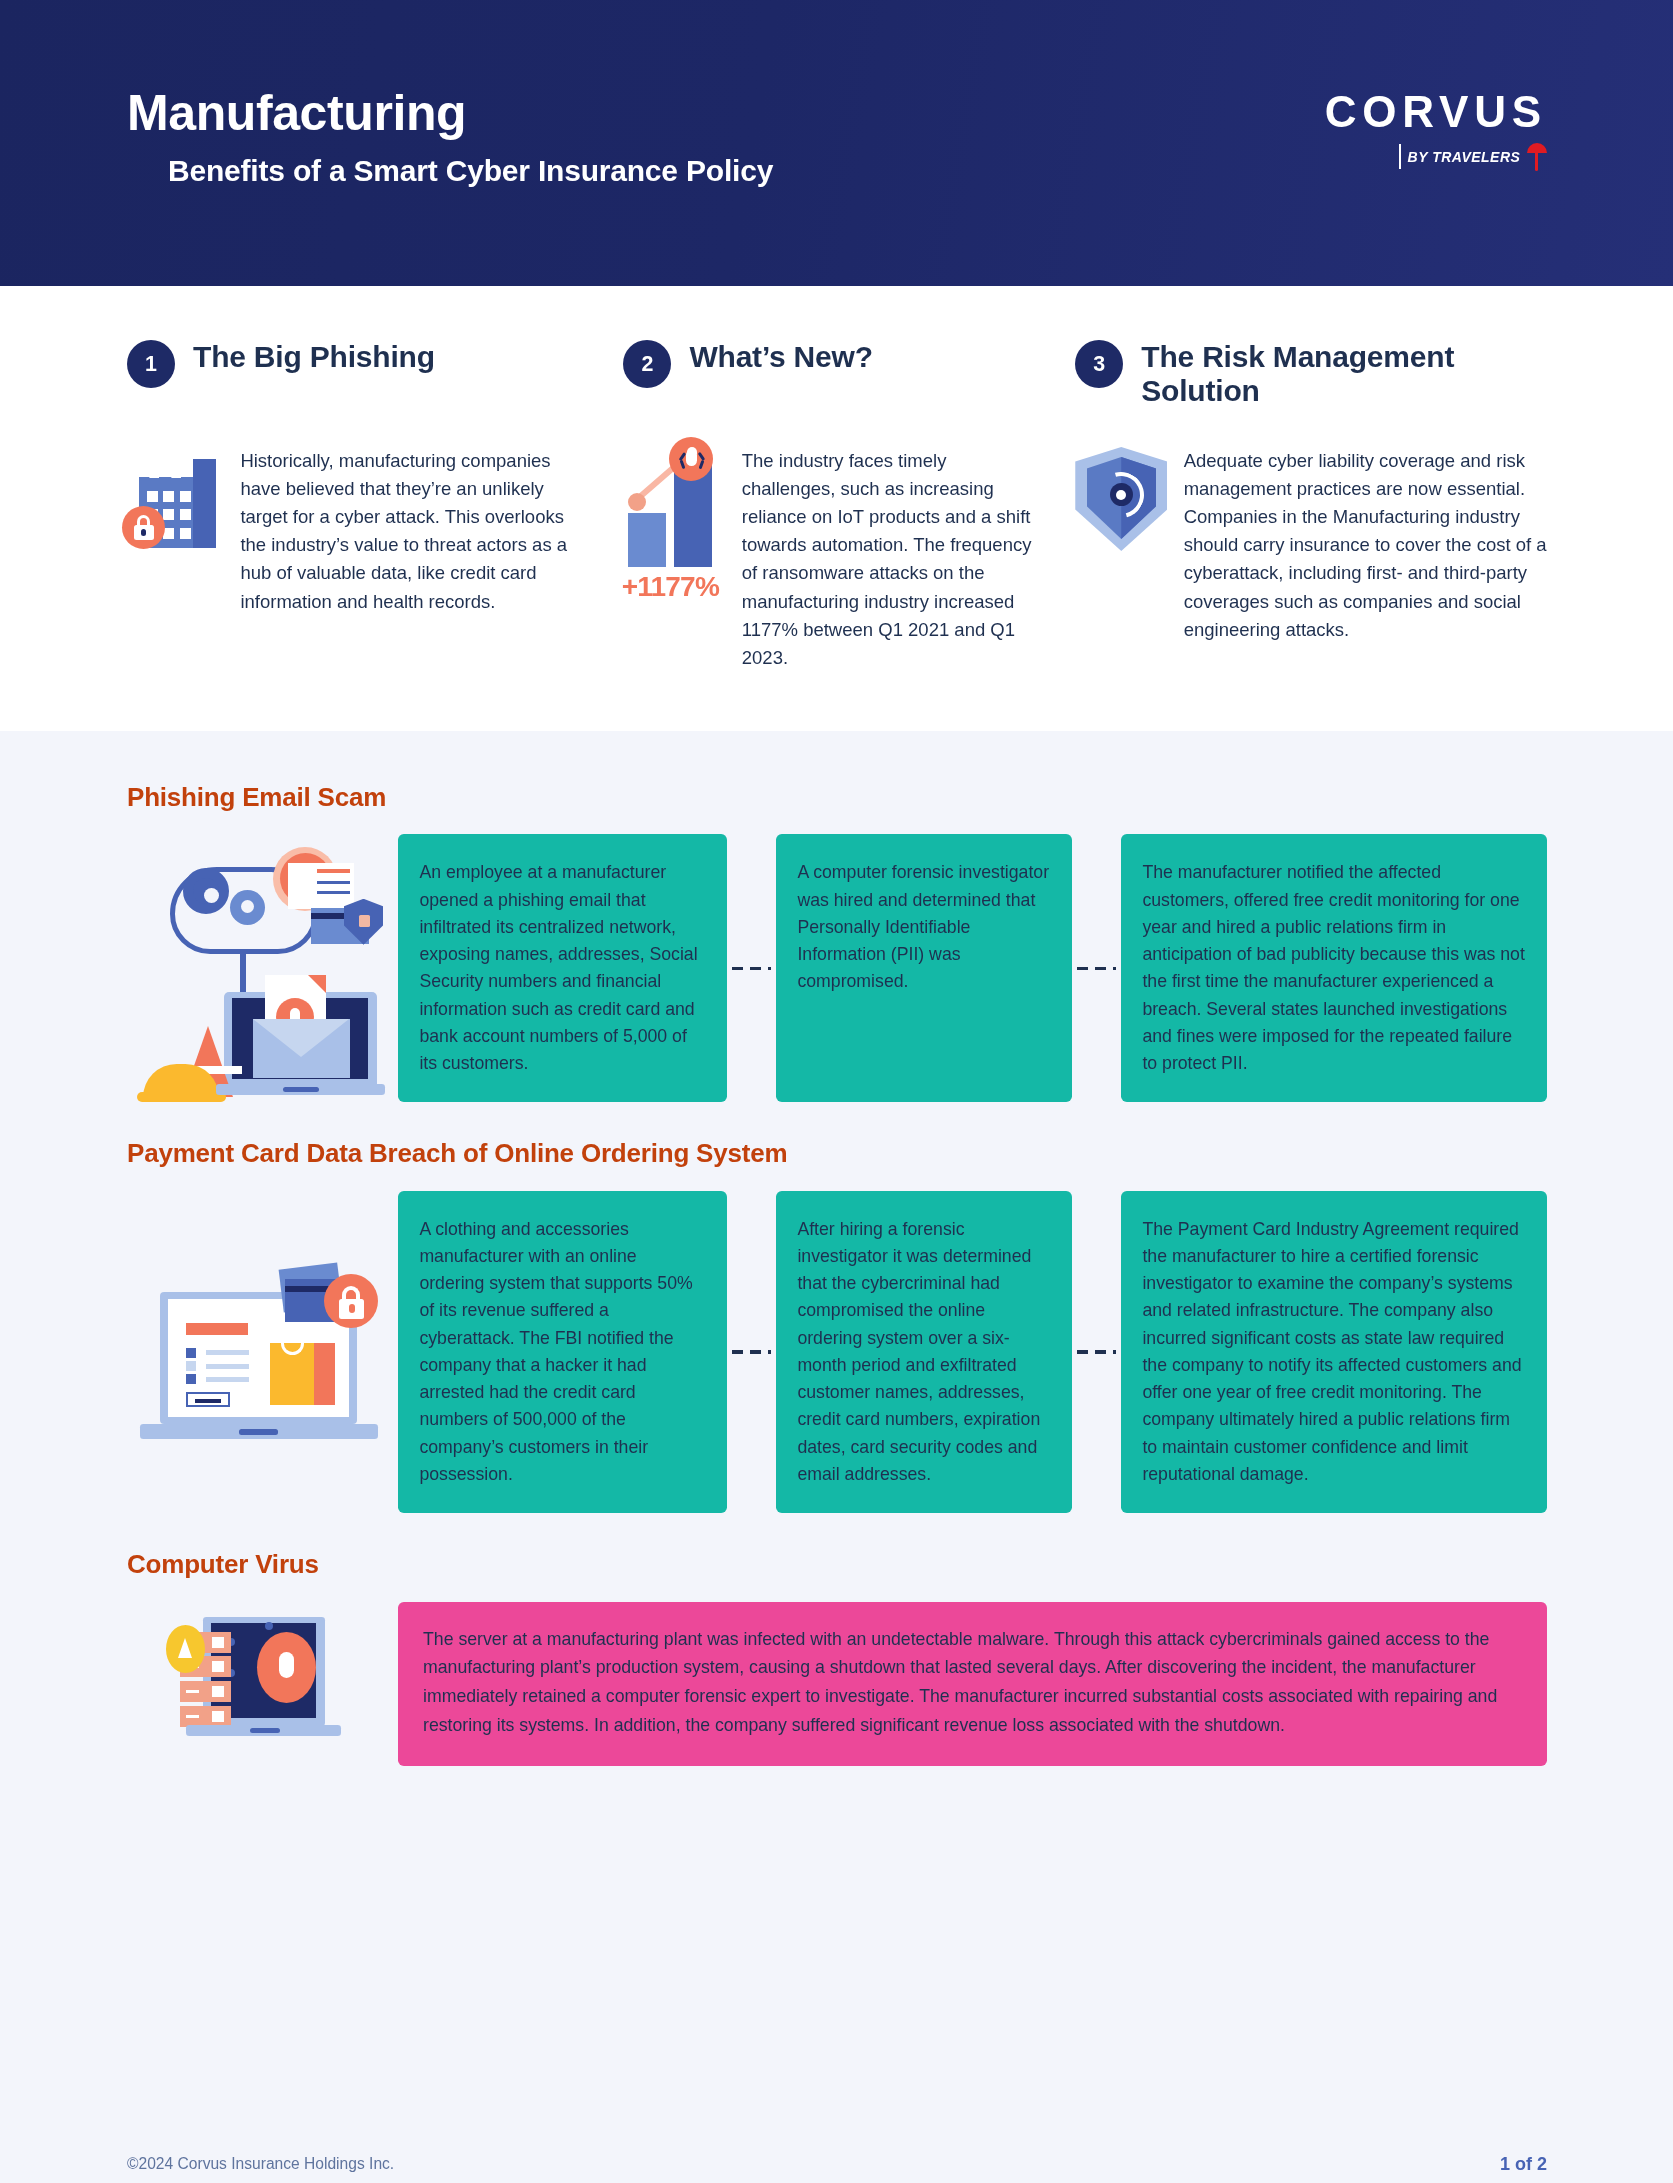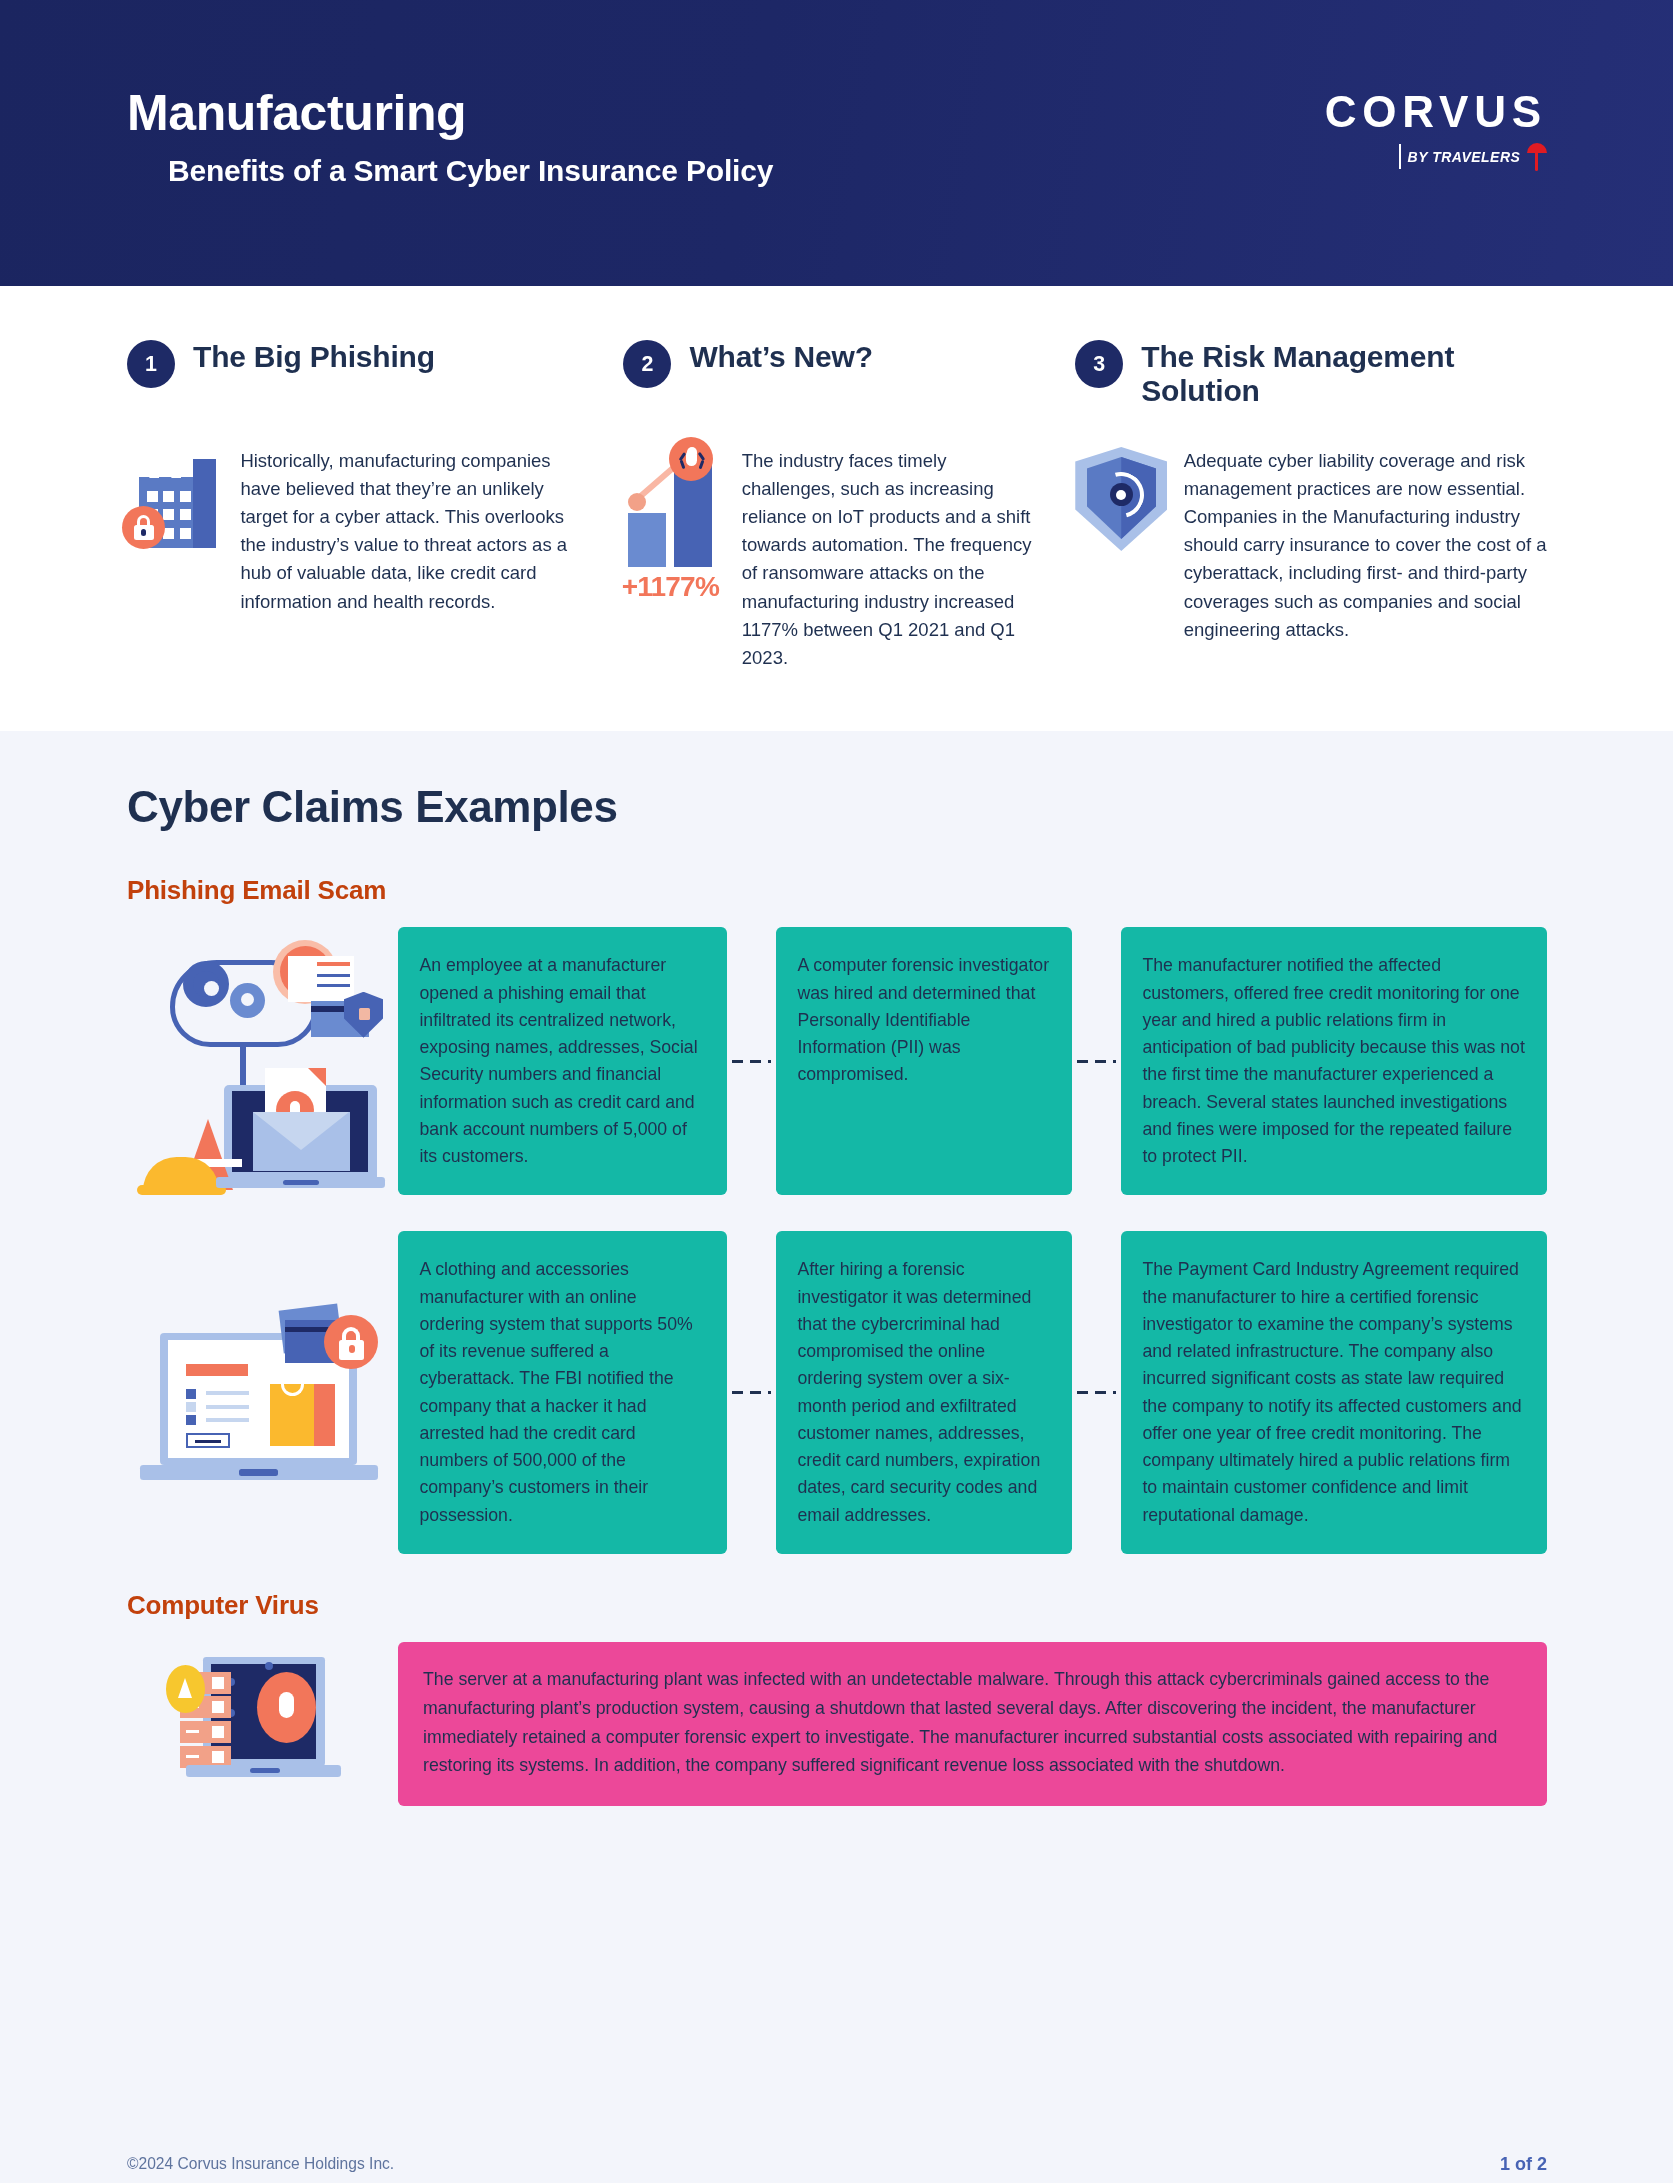--- a/index.html
+++ b/index.html
@@ -423,21 +423,20 @@
           <div class="sh-gear"></div>
         </div>
         <div class="col-text">Adequate cyber liability coverage and risk management practices are now essential. Companies in the Manufacturing industry should carry insurance to cover the cost of a cyberattack, including first- and third-party coverages such as companies and social engineering attacks.</div>
       </div>
     </div>
 
   </div>
 </div>
 
 <div class="claims">
-  <div class="claims-title">Cyber Claims Examples</div>
 
   <div class="claim-head">Phishing Email Scam</div>
   <div class="claim-row">
     <div class="claim-art">
       <div class="ph-art">
         <div class="ph-cloud"></div>
         <div class="ph-gear1"></div>
         <div class="ph-gear2"></div>
         <div class="ph-circle"></div>
         <div class="ph-circle2"></div>
@@ -464,20 +463,21 @@
         <div class="ph-base"></div>
       </div>
     </div>
     <div class="card card-a">An employee at a manufacturer opened a phishing email that infiltrated its centralized network, exposing names, addresses, Social Security numbers and financial information such as credit card and bank account numbers of 5,000 of its customers.</div>
     <div class="dash"></div>
     <div class="card card-b">A computer forensic investigator was hired and determined that Personally Identifiable Information (PII) was compromised.</div>
     <div class="dash"></div>
     <div class="card card-c">The manufacturer notified the affected customers, offered free credit monitoring for one year and hired a public relations firm in anticipation of bad publicity because this was not the first time the manufacturer experienced a breach. Several states launched investigations and fines were imposed for the repeated failure to protect PII.</div>
   </div>
 
+  <div class="claim-head">Payment Card Data Breach of Online Ordering System</div>
   <div class="claim-row">
     <div class="claim-art">
       <div class="pc-art">
         <div class="pc-lap"></div>
         <div class="pc-screen"></div>
         <div class="pc-bar"></div>
         <div class="pc-chk" style="top:120px;"></div>
         <div class="pc-line" style="top:122px;"></div>
         <div class="pc-chk light" style="top:133px;"></div>
         <div class="pc-line" style="top:136px;"></div>

